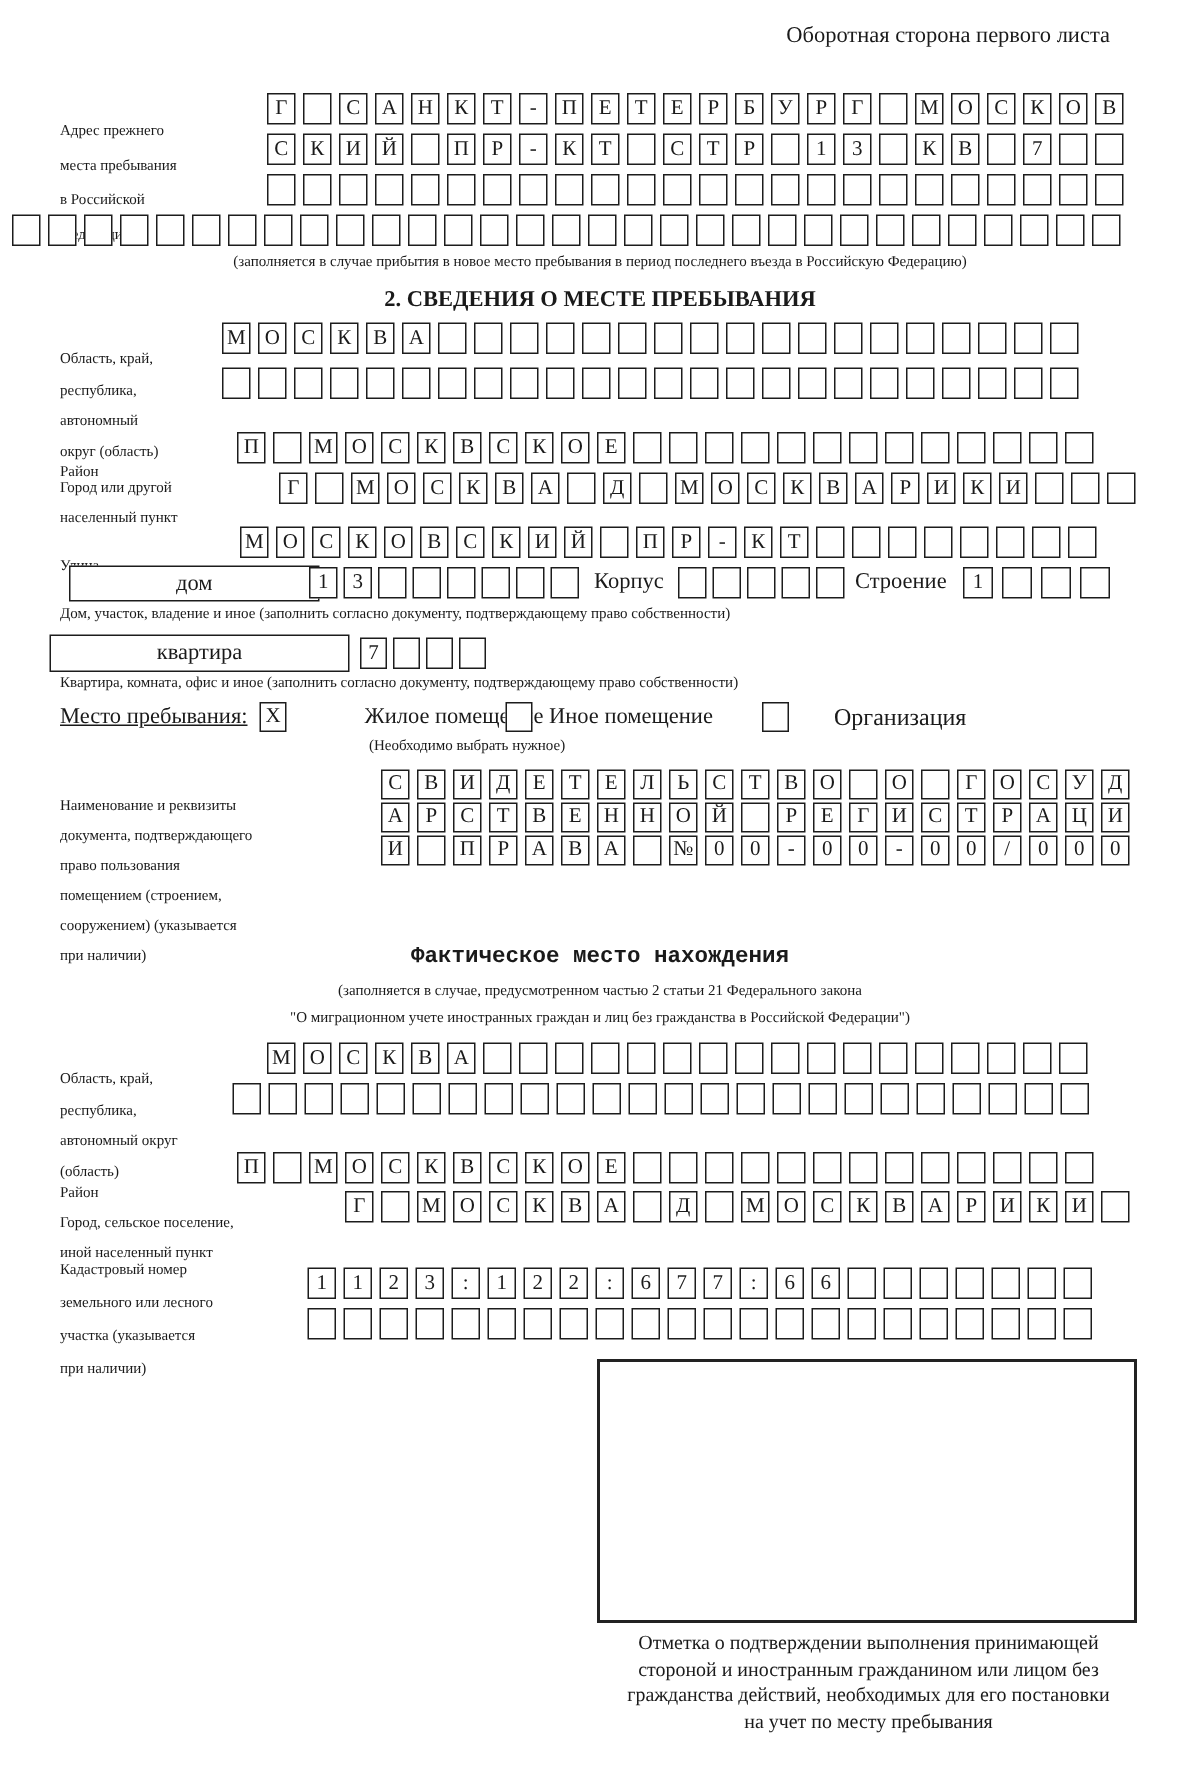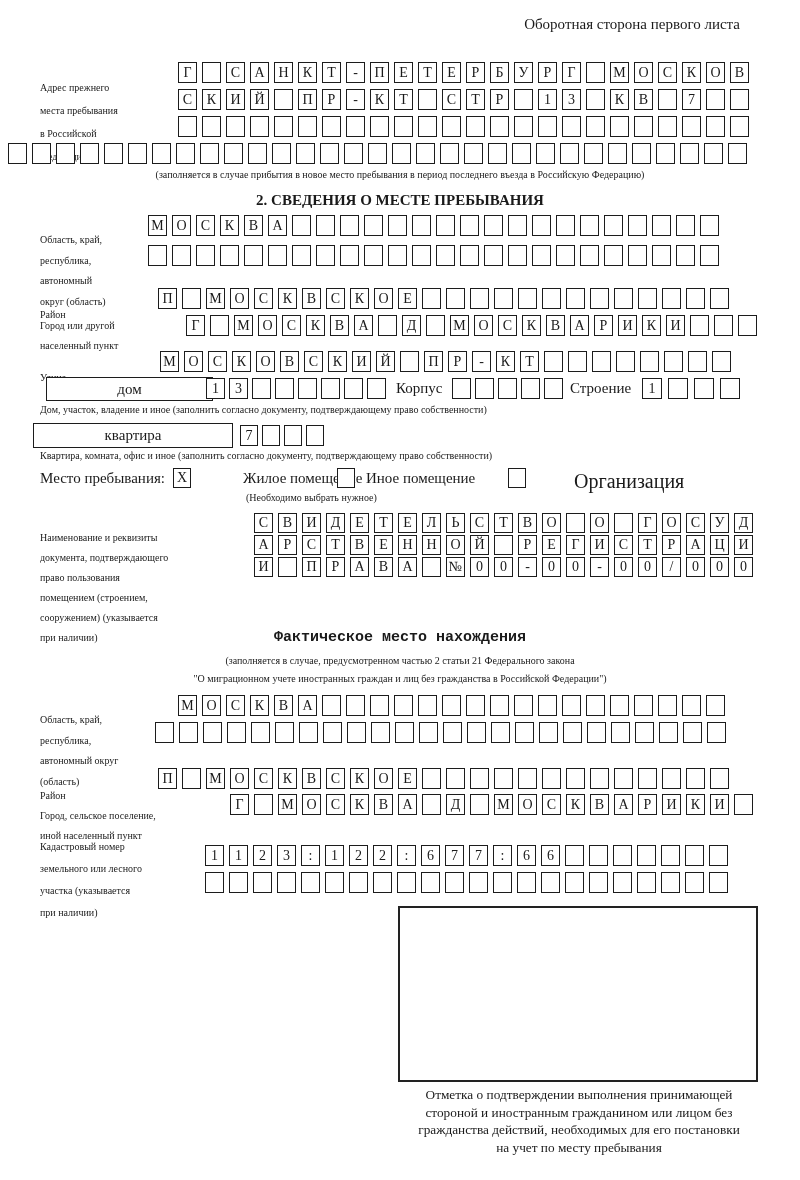--- a/index.html
+++ b/index.html
@@ -339,27 +339,27 @@
 
 <div class="wbox" style="left:33px;top:423px;width:200px;height:25px;">квартира</div>
 <div class="cellrow g4 kv" style="left:240px;top:425px;">
     <span class="c">7</span>
     <span class="c"></span>
     <span class="c"></span>
     <span class="c"></span>
   </div>
 <div class="abs cap" style="left:40px;top:450px;">Квартира, комната, офис и иное (заполнить согласно документу, подтверждающему право собственности)</div>
 
-<div class="abs" style="left:40px;top:470px;font-size:15px;">Место пребывания:</div>
+<div class="abs" style="left:40px;top:470px;font-size:15px;text-decoration:underline;">Место пребывания:</div>
 <div class="cb" style="left:173px;top:468px;">X</div>
 <div class="abs" style="left:202px;top:470px;font-size:15px;margin-left:41px;">Жилое помещение</div>
 <div class="cb" style="left:337px;top:468px;"></div>
 <div class="abs" style="left:366px;top:470px;font-size:15px;">Иное помещение</div>
 <div class="cb" style="left:508px;top:468px;"></div>
-<div class="abs" style="left:574px;top:470px;font-size:20px;">Организация</div>
+<div class="abs" style="left:556px;top:470px;font-size:16px;">Организация</div>
 <div class="abs cap" style="left:246px;top:492px;">(Необходимо выбрать нужное)</div>
 
 <div class="abs lbl" style="left:40px;top:512px;line-height:20px;">Наименование и реквизиты
 документа, подтверждающего
 право пользования
 помещением (строением,
 сооружением) (указывается
 при наличии)</div>
 <div class="cellrow docrow" style="left:254px;top:513px;">
     <span class="c">С</span>

